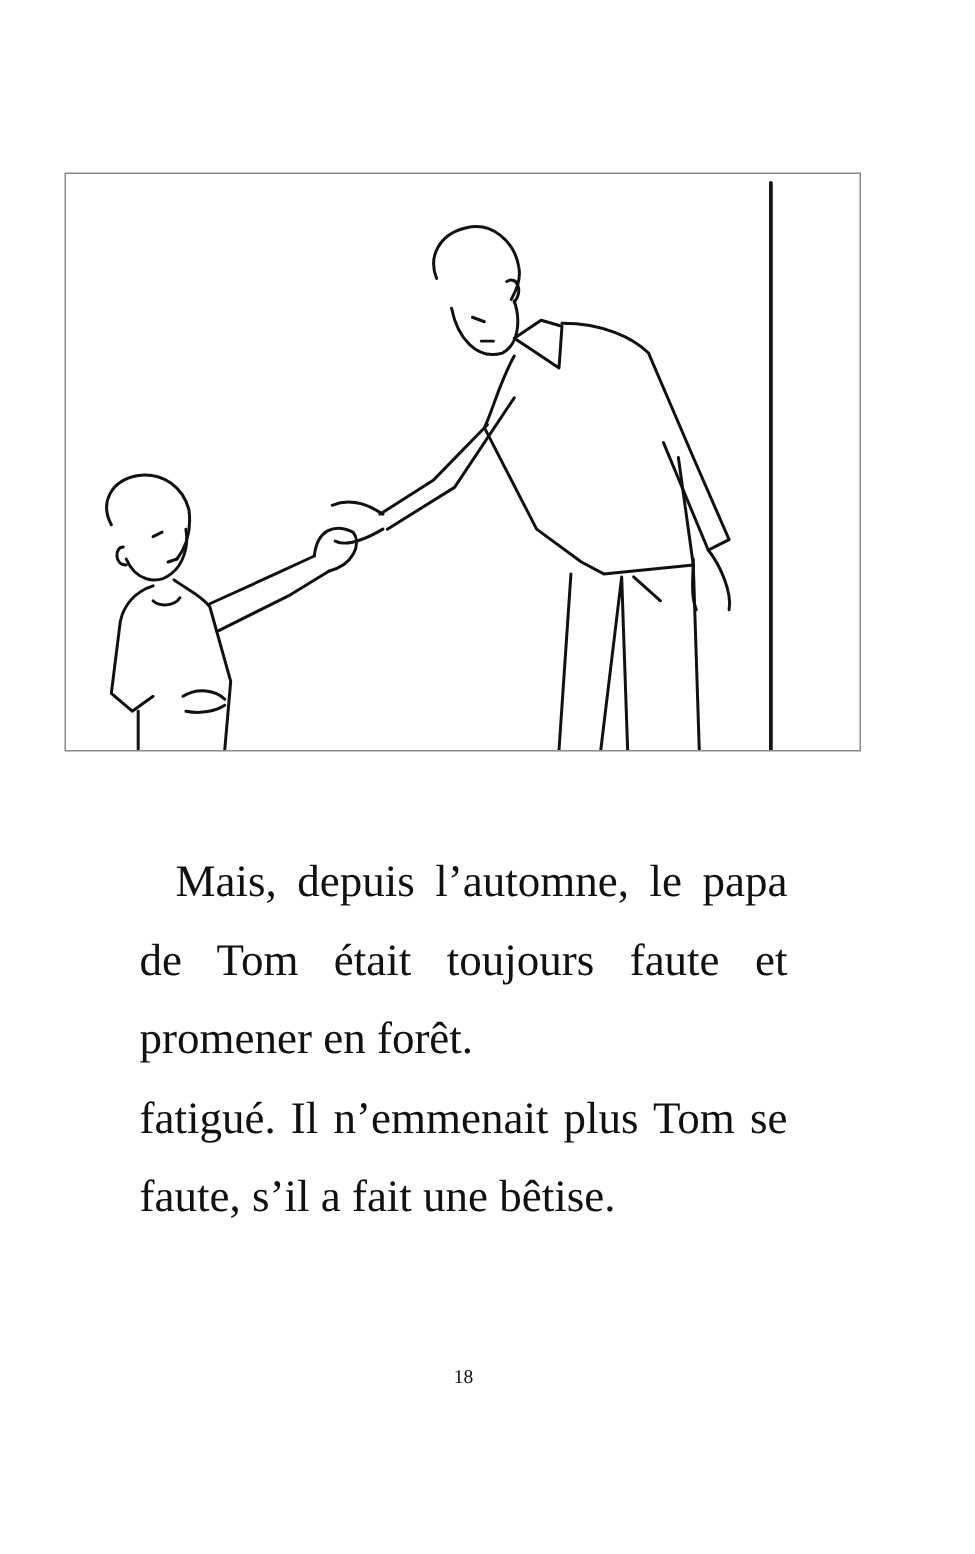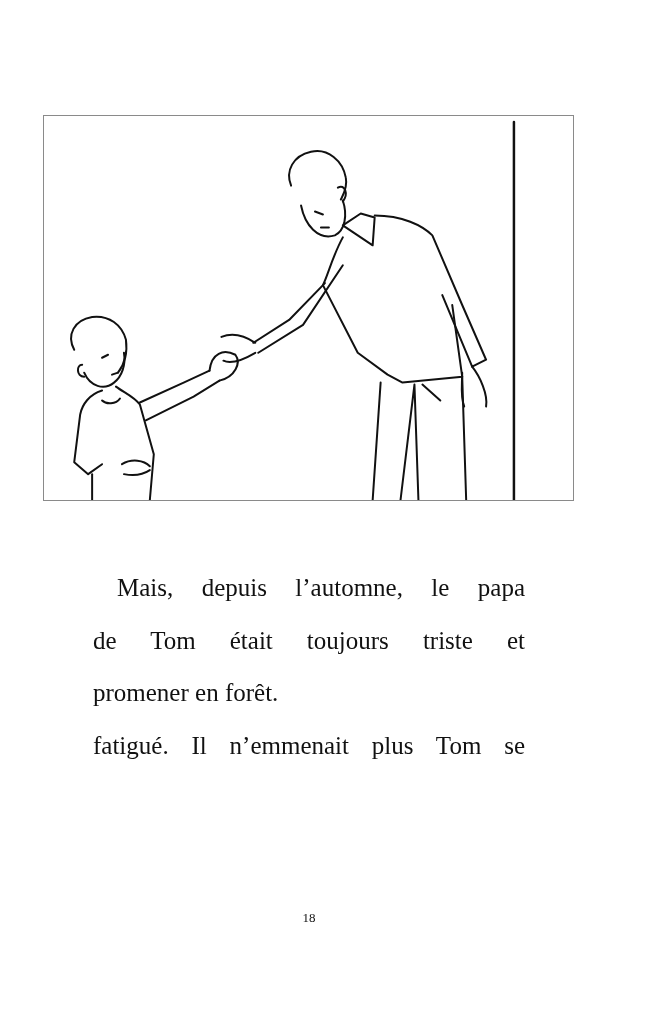--- a/index.html
+++ b/index.html
@@ -1,21 +1,21 @@
 <!DOCTYPE html>
 <html><head>
 <meta charset="utf-8">
 <style>
   html, body { margin:0; padding:0; background:#ffffff; }
   body { width:650px; height:1036px; position:relative; overflow:hidden;
          font-family:"Liberation Serif","DejaVu Serif",serif; color:#111; }
   .illustration { position:absolute; left:43px; top:115px; width:531px; height:386px;
                   border:1px solid #8a8a8a; box-sizing:border-box; background:#fff; }
   .illustration svg { position:absolute; left:0; top:0; width:100%; height:100%; }
-  .text-block { position:absolute; left:93px; top:562px; width:432px; font-size:25px; line-height:52.5px; }
+  .text-block { position:absolute; left:93px; top:562px; width:432px; font-size:30px; line-height:52.5px; }
   .para { margin:0; text-align:justify; text-align-last:left; text-indent:24px; }
   .line { display:block; text-align:justify; text-align-last:justify; }
   .line.last { text-align-last:left; }
   .page-number { position:absolute; left:0; width:618px; top:910px; text-align:center; font-size:13px; }
 </style>
 </head>
 <body>
 
 <div class="illustration">
   <svg viewBox="0 0 531 386" fill="none" stroke="#111" stroke-width="2" stroke-linecap="round" stroke-linejoin="round">
@@ -59,21 +59,22 @@
 
     <path d="M166 256 C168 238 180 234 192 240 C198 248 192 262 176 266"></path>
 
     <path d="M78 350 C88 344 100 346 106 352 M80 360 C90 362 100 360 106 356"></path>
   </svg>
 </div>
 
 <div class="text-block">
   <p class="para">
     <span class="line">Mais, depuis l’automne, le papa</span>
-    <span class="line" style="margin-left:-24px">de Tom était toujours triste et</span>
+    <span class="line" style="margin-left:-24px">de Tom était toujours faute et</span>
     <span class="line last" style="margin-left:-24px">promener en forêt.</span>
     <span class="line" style="margin-left:-24px">fatigué. Il n’emmenait plus Tom se</span>
   </p>
   <p class="para">
+    <span class="line last" style="margin-left:-24px">faute, s’il a fait une bêtise.</span>
   </p>
 </div>
 
 <div class="page-number">18</div>
 
 </body></html>

